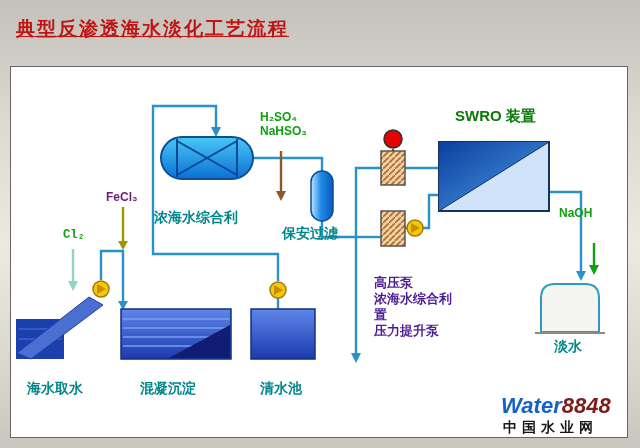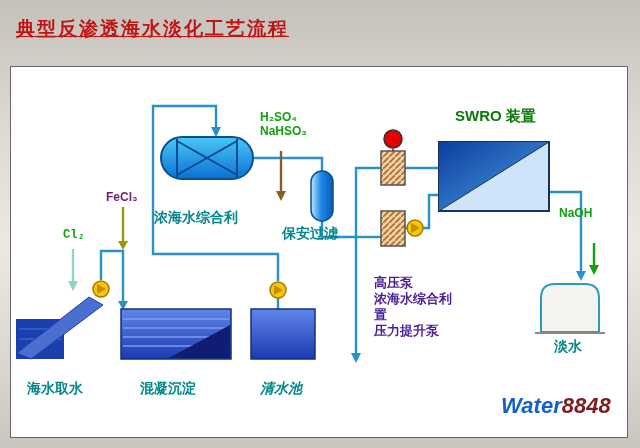--- a/index.html
+++ b/index.html
@@ -181,20 +181,21 @@
     <div class="lbl maroon s13 block hp-block" style="left:363px; top:208px;">
       <span>高压泵</span>
       <span>浓海水综合利</span>
       <span>置</span>
       <span>压力提升泵</span>
     </div>
 
 
     <div class="lbl teal s14" style="left:16px; top:313px;">海水取水</div>
     <div class="lbl teal s14" style="left:129px; top:313px;">混凝沉淀</div>
-    <div class="lbl teal s14" style="left:249px; top:313px;font-style:italic;">清水池</div>
+    <div class="lbl teal s14" style="left:249px; top:313px;">清水池</div>
     <div class="lbl teal s14" style="left:543px; top:271px;text-align:right;">淡水</div>
 
     <div class="logo">
       <span class="w">Water</span><span class="n">8848</span>
     </div>
+    <div class="site">中国水业网</div>
   </div>
 </div>
 
 </body></html>

